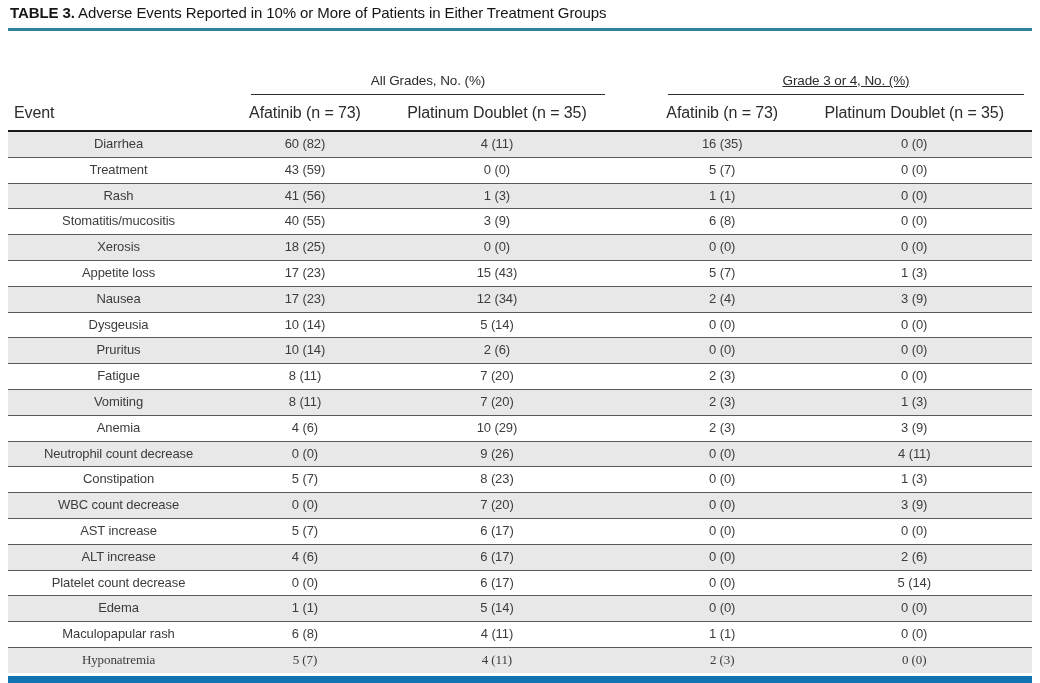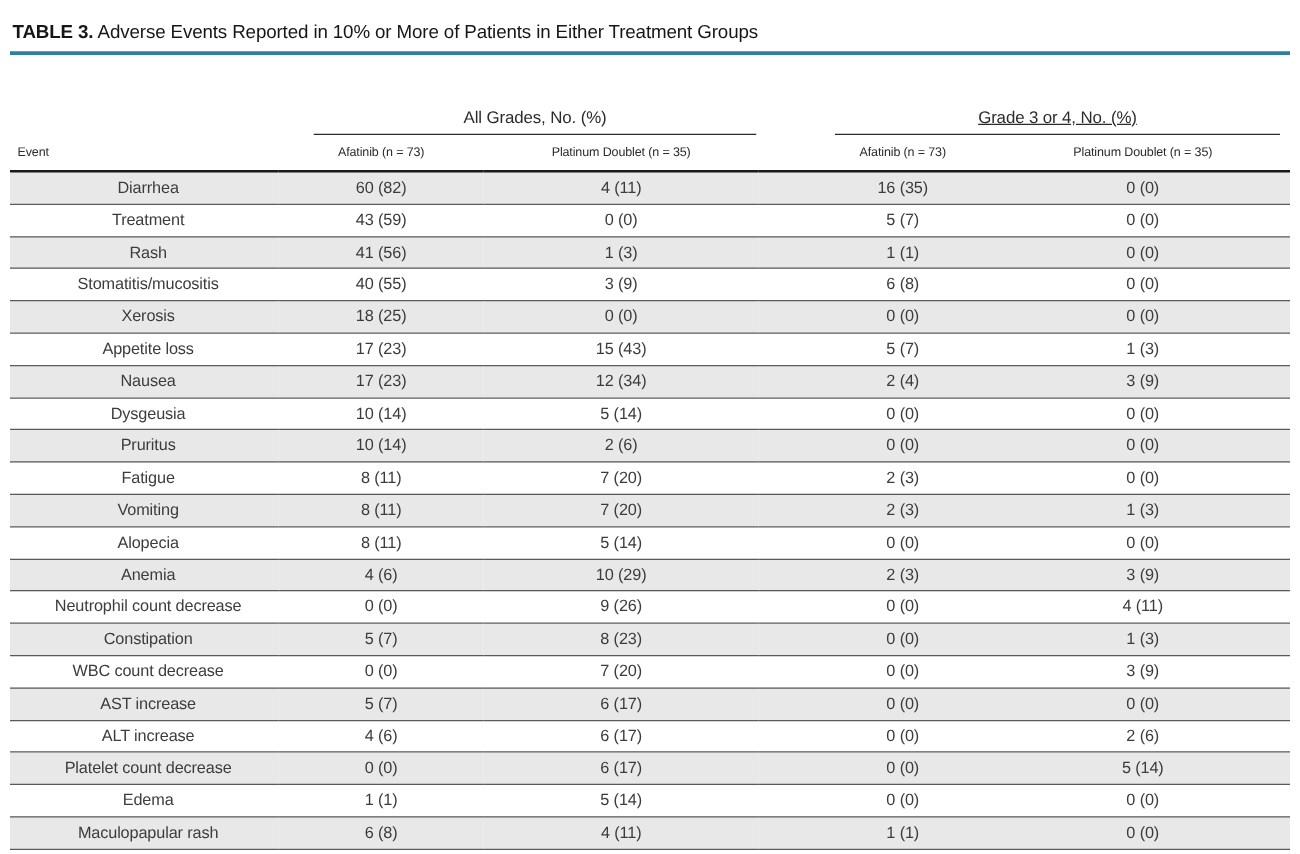--- a/index.html
+++ b/index.html
@@ -6,21 +6,21 @@
   html, body { background: #ffffff; }
   body {
     width: 1040px; height: 683px;
     font-family: "Liberation Sans", sans-serif;
     color: #3a3a3a;
     overflow: hidden;
   }
   .page { padding: 0 8px; }
 
   .table-title {
-    padding: 17px 0 7px 2px;
+    padding: 4px 0 7px 2px;
     font-size: 15px;
     color: #161616;
     letter-spacing: -0.1px;
   }
   .table-title .title-label { font-weight: bold; }
 
   .teal-rule { height: 3px; background: #2f7f9e; }
 
   table {
     width: 100%;
@@ -45,21 +45,21 @@
     padding: 6px 0 6px 0;
     text-align: center;
     font-size: 13.5px;
   }
   .group-inner.left-group  { margin: 0 2px 0 28px; }
   .group-inner.right-group { margin: 0 8px 0 20px; text-decoration: underline; }
 
   tr.header-row th {
     border-bottom: 2px solid #1a1a1a;
     padding: 9px 0 8px 0;
-    font-size: 10px;
+    font-size: 16px;
     text-align: center;
     vertical-align: bottom;
   }
   tr.header-row th.event-h { text-align: left; padding-left: 6px; }
 
   tbody td {
     padding: 5px 0;
     line-height: 14.8px;
     border-bottom: 1px solid #595a5c;
     text-align: center;
@@ -209,28 +209,20 @@
 
   <tr>
     <td class="event">Vomiting</td>
     <td class="num">8 (11)</td>
     <td class="num">7 (20)</td>
     <td class="gap"></td>
     <td class="num">2 (3)</td>
     <td class="num">1 (3)</td>
   </tr>
 
-  <tr>
-    <td class="event">Alopecia</td>
-    <td class="num">8 (11)</td>
-    <td class="num">5 (14)</td>
-    <td class="gap"></td>
-    <td class="num">0 (0)</td>
-    <td class="num">0 (0)</td>
-  </tr>
 
   <tr>
     <td class="event">Anemia</td>
     <td class="num">4 (6)</td>
     <td class="num">10 (29)</td>
     <td class="gap"></td>
     <td class="num">2 (3)</td>
     <td class="num">3 (9)</td>
   </tr>
 

